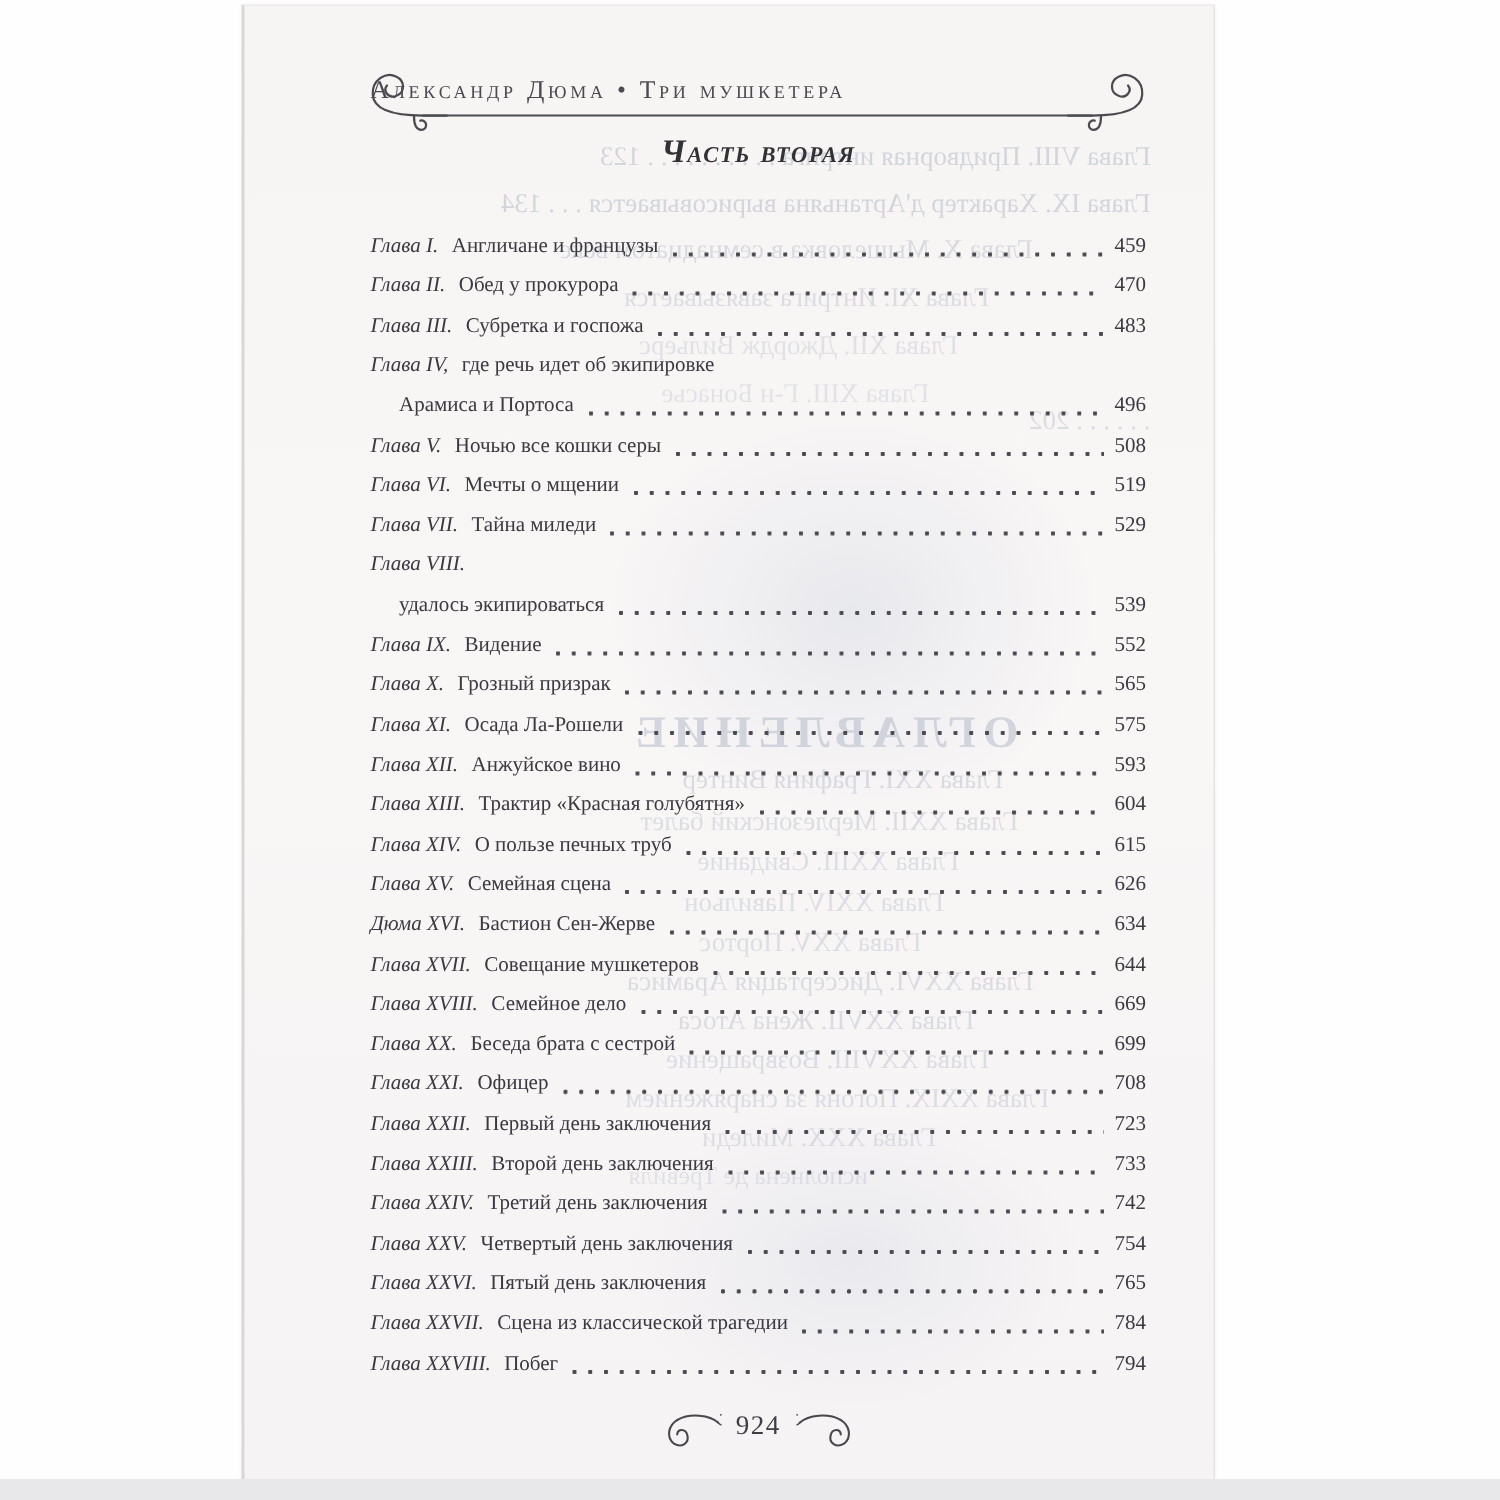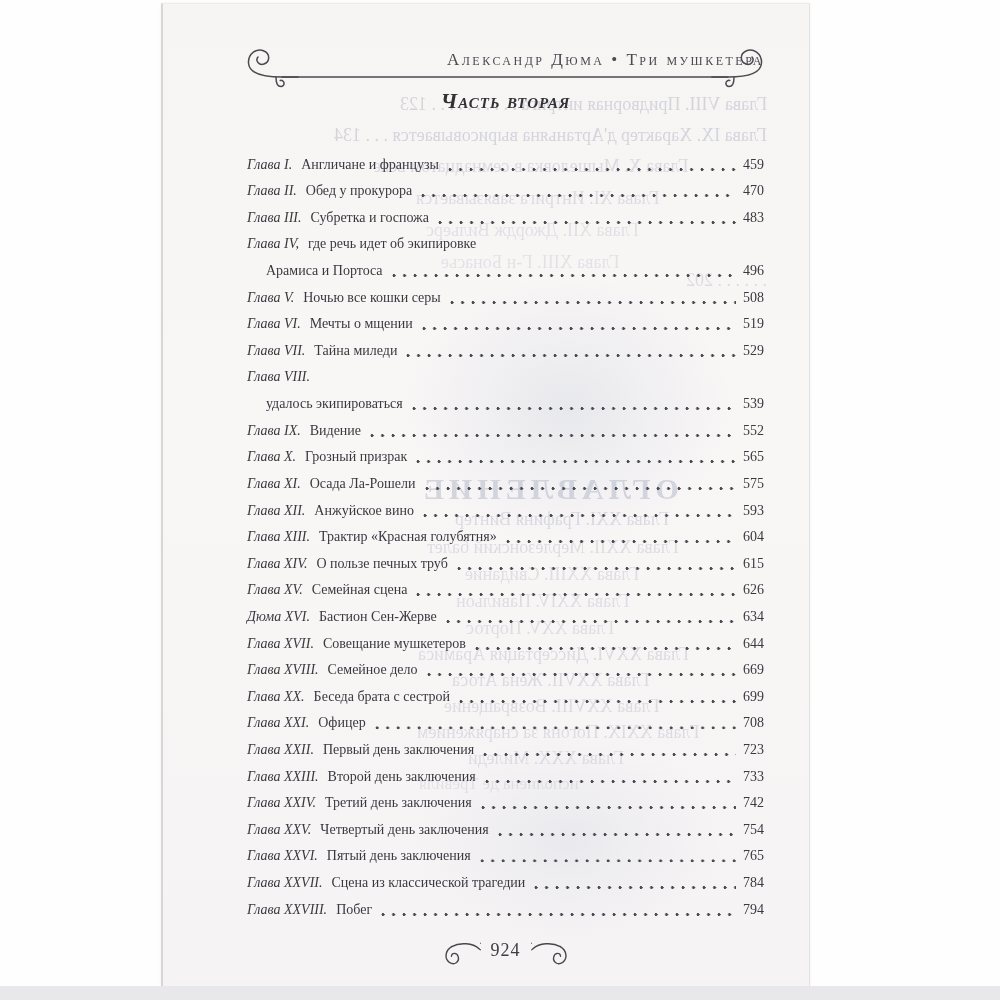--- a/index.html
+++ b/index.html
@@ -15,21 +15,21 @@
   .ghost-layer{position:absolute;inset:0;overflow:hidden;pointer-events:none;}
   .ghost-line{position:absolute;white-space:nowrap;transform:scaleX(-1);
               color:#afb7c6;font-size:18px;}
   .blob{position:absolute;pointer-events:none;}
   .blob1{left:240px;top:270px;width:330px;height:270px;
          background:radial-gradient(ellipse at center,rgba(163,180,202,.20),rgba(163,180,202,0) 70%);}
   .blob2{left:250px;top:730px;width:310px;height:210px;
          background:radial-gradient(ellipse at center,rgba(163,180,202,.16),rgba(163,180,202,0) 70%);}
   
   .hdr-orn{position:absolute;left:79px;top:42px;width:526px;height:46px;}
-  .hdr-title{position:absolute;left:84px;top:46px;width:517px;text-align:right;
+  .hdr-title{position:absolute;left:84px;top:46px;width:517px;text-align:left;
              font-variant:small-caps;letter-spacing:2.5px;font-size:17px;color:#4b4a51;}
   .part-title{position:absolute;left:84px;top:84px;width:517px;text-align:center;
               font-variant:small-caps;font-weight:bold;letter-spacing:1px;
               font-size:22px;color:#323136;font-style:italic;}
   
   .toc{position:absolute;left:84px;top:142px;width:517px;}
   .toc-row{display:flex;align-items:flex-end;height:26.62px;
            font-size:14px;color:#3a3940;}
   .toc-row .chap{font-style:italic;margin-right:9px;white-space:nowrap;}
   .toc-row .ttl{white-space:nowrap;}

